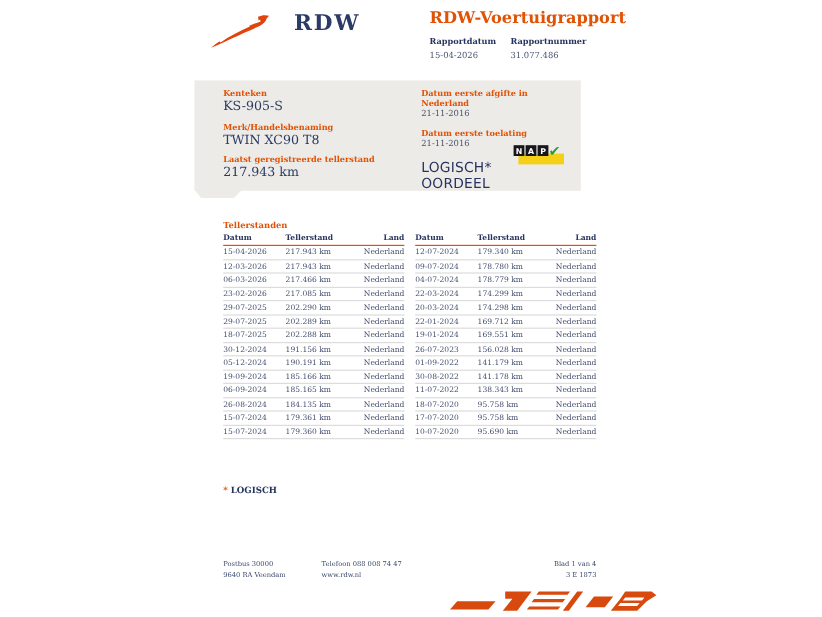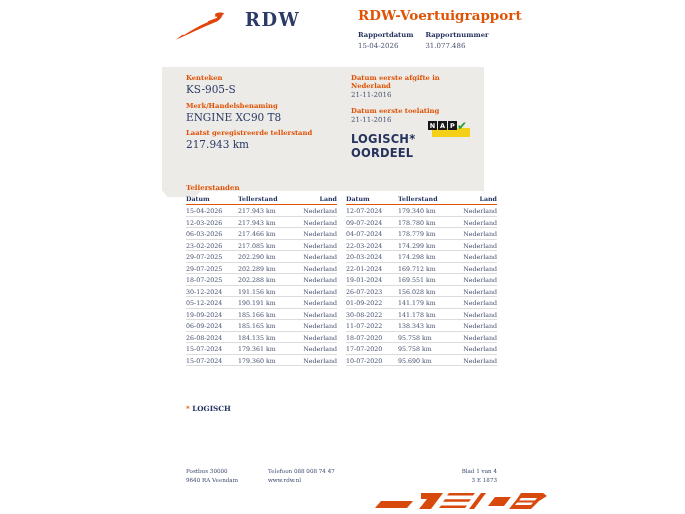--- a/index.html
+++ b/index.html
@@ -10,30 +10,30 @@
   .logo{position:absolute;left:175px;top:9px;display:flex;align-items:flex-start;}
   .logo svg{width:50px;height:29px;margin-top:3px;}
   .logo-text{font-size:18px;font-weight:bold;color:#2b3a66;letter-spacing:1.5px;margin-left:20px;}
 
   .report-title{position:absolute;left:358px;top:7px;font-size:13.5px;font-weight:bold;color:#e05206;}
   .report-meta{position:absolute;left:358px;top:31px;display:flex;gap:12px;}
   .meta-label{font-size:6.8px;font-weight:bold;color:#27335f;}
   .meta-value{font-size:7px;color:#4a5470;margin-top:3px;}
 
   
-  .summary-box{position:absolute;left:162px;top:67px;width:322px;height:124px;background:#edebe7;}
+  .summary-box{position:absolute;left:162px;top:67px;width:322px;height:92px;background:#edebe7;}
   .summary-box::after{content:"";position:absolute;left:0;bottom:-6px;width:40px;height:7px;
         background:#edebe7;clip-path:polygon(0 0,100% 0,82% 100%,14% 100%);}
   .col-left{position:absolute;left:24px;top:7px;}
   .col-right{position:absolute;left:189px;top:7px;width:128px;}
   .olabel{font-size:6.8px;font-weight:bold;color:#e05206;margin-bottom:1px;}
   .bval{font-size:10.5px;color:#2b3a66;line-height:13px;margin-bottom:6px;}
   .sval{font-size:7px;color:#4a5470;margin-bottom:8px;}
   .gap{height:5px;}
-  .oordeel{font-family:"DejaVu Sans",sans-serif;font-size:11.5px;font-weight:bold;color:#27335f;
+  .oordeel{font-family:"DejaVu Sans",sans-serif;font-size:11.5px;font-weight:normal;color:#27335f;
         line-height:14px;margin-top:6px;letter-spacing:.2px;}
 
   
   .nap{position:absolute;left:266px;top:54px;width:44px;height:19px;}
   .nap-yellow{position:absolute;left:4px;top:7px;width:38px;height:9px;background:#f5d019;}
   .nap-tiles{position:absolute;left:0;top:0;display:flex;gap:1px;}
   .nap-tile{width:9px;height:9px;background:#17161a;color:#fff;font-family:"DejaVu Sans",sans-serif;
         font-size:6.5px;font-weight:bold;display:flex;align-items:center;justify-content:center;}
   .nap-check{position:absolute;left:29px;top:-2px;color:#2f9e30;font-family:"DejaVu Sans",sans-serif;
         font-size:12px;font-weight:bold;}
@@ -94,21 +94,21 @@
       <div class="meta-label">Rapportnummer</div>
       <div class="meta-value">31.077.486</div>
     </div>
   </div>
 
   <div class="summary-box">
     <div class="col-left">
       <div class="olabel">Kenteken</div>
       <div class="bval">KS-905-S</div>
       <div class="olabel">Merk/Handelsbenaming</div>
-      <div class="bval" style="margin-bottom:0;">ENGINE XC90 T8</div>
+      <div class="bval" style="margin-bottom:0;">TWIN XC90 T8</div>
       <div class="gap"></div>
       <div class="olabel">Laatst geregistreerde tellerstand</div>
       <div class="bval">217.943 km</div>
     </div>
     <div class="col-right">
       <div class="olabel">Datum eerste afgifte in Nederland</div>
       <div class="sval">21-11-2016</div>
       <div class="olabel">Datum eerste toelating</div>
       <div class="sval">21-11-2016</div>
       <div class="oordeel">

